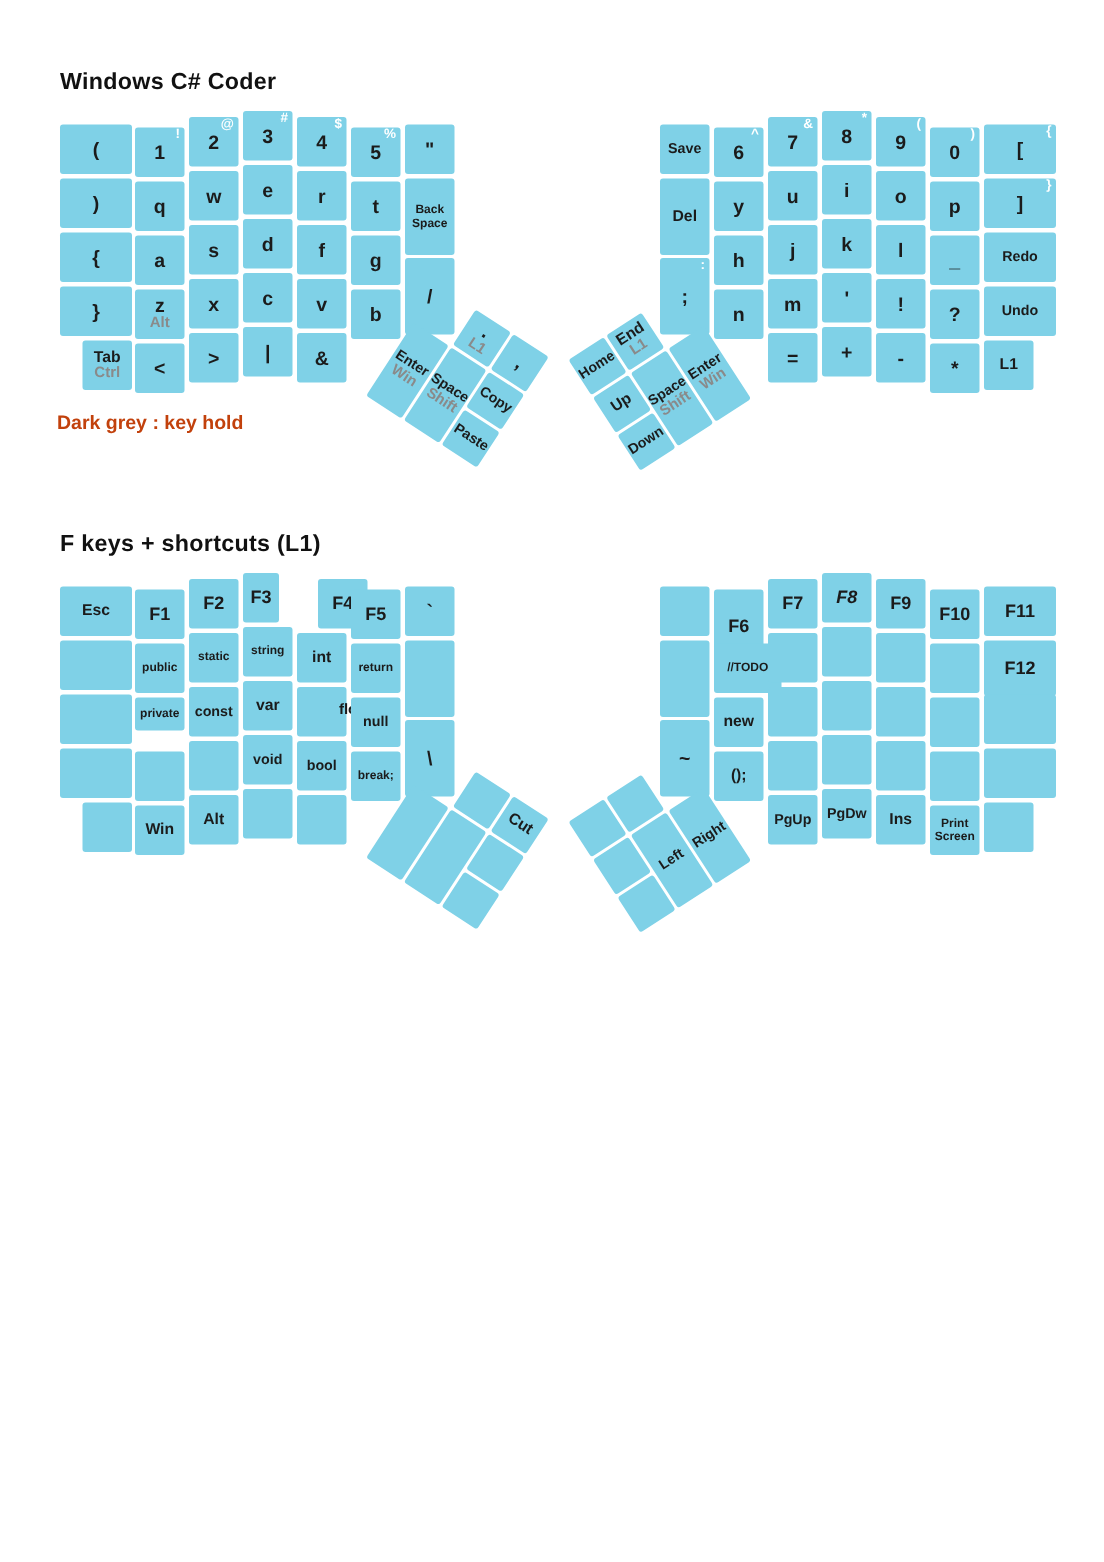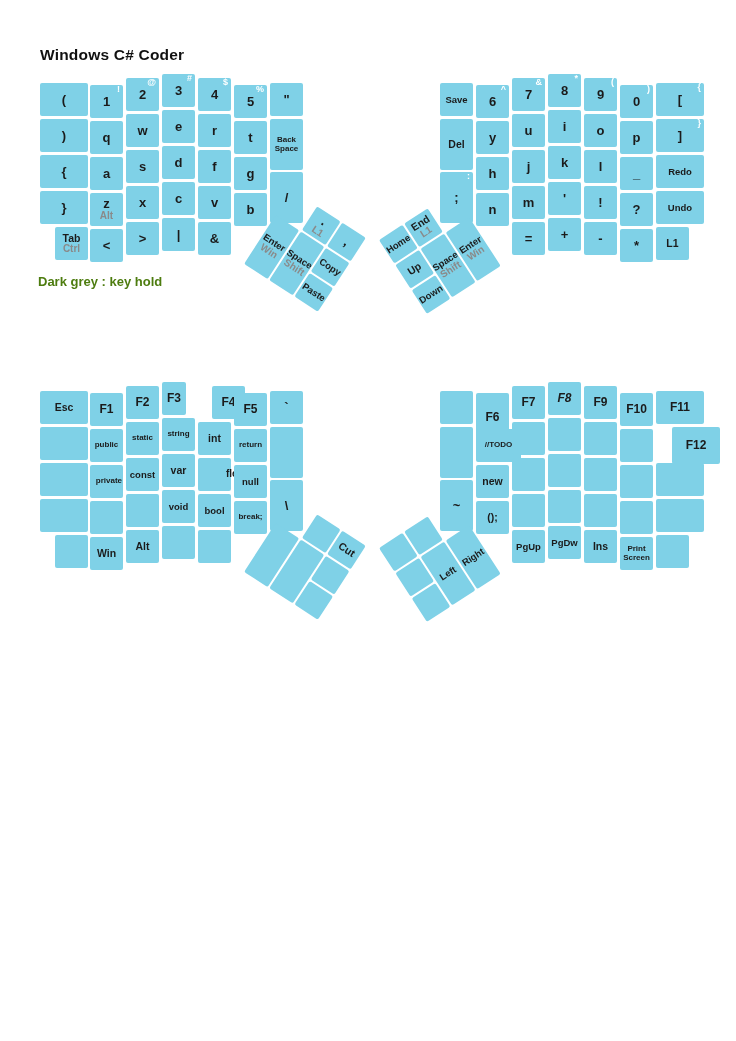--- a/index.html
+++ b/index.html
@@ -3,36 +3,37 @@
 <meta charset="utf-8">
 <style>
   html,body{margin:0;padding:0;background:#ffffff;}
   .sheet{
     position:relative;width:736px;height:1041px;background:#ffffff;overflow:hidden;
     font-family:"Liberation Sans",sans-serif;font-weight:bold;
   }
   .title{position:absolute;font-size:15.5px;color:#111;letter-spacing:0.2px;}
   .t1{left:40px;top:46px;}
   .t2{left:40px;top:354px;}
-  .note{position:absolute;left:38px;top:274px;font-size:13px;color:#4d7c0f;}
+  .note{position:absolute;left:38px;top:274px;font-size:13px;color:#c2410c;}
   .key{
     position:absolute;background:var(--key,#7fd1e7);color:#1b1b1b;
     display:flex;flex-direction:column;align-items:center;justify-content:center;
     text-align:center;line-height:1.05;border-radius:2px;box-sizing:border-box;padding:1px;
   }
   .key .shift{position:absolute;top:0px;right:3px;color:#ffffff;font-size:9px;line-height:1;}
   .key .hold{color:#8a8a8a;font-size:10px;line-height:1.05;}
   .cluster{position:absolute;width:0;height:0;transform-origin:0 0;}
 </style>
 </head>
 <body>
 
 <div class="sheet">
   <div class="title t1">Windows C# Coder</div>
   <div class="note">Dark grey : key hold</div>
+  <div class="title t2">F keys + shortcuts (L1)</div>
   <div id="keys">
       <div class="key" style="left: 40px; top: 83px; width: 48px; height: 33px;">
         <span style="font-size: 13px;">(</span>
       </div>
       <div class="key" style="left: 90px; top: 85px; width: 33px; height: 33px;">
         <span style="font-size: 13px;">1</span>
         <span class="shift">!</span>
       </div>
       <div class="key" style="left: 126px; top: 78px; width: 33px; height: 33px;">
         <span style="font-size: 13px;">2</span>
@@ -312,21 +313,21 @@
         <span style="font-size: 8px;">string</span>
       </div>
       <div class="key" style="left: 198px; top: 422px; width: 33px; height: 33px;">
         <span style="font-size: 10.5px;">int</span>
       </div>
       <div class="key" style="left: 234px; top: 429px; width: 33px; height: 33px;">
         <span style="font-size: 8px;">return</span>
       </div>
       <div class="key" style="left: 270px; top: 427px; width: 33px; height: 51px;"></div>
       <div class="key" style="left: 40px; top: 463px; width: 48px; height: 33px;"></div>
-      <div class="key" style="left: 90px; top: 465px; width: 33px; height: 33px; align-items: flex-end;">
+      <div class="key" style="left: 90px; top: 465px; width: 33px; height: 22px;">
         <span style="font-size: 8px;">private</span>
       </div>
       <div class="key" style="left: 126px; top: 458px; width: 33px; height: 33px;">
         <span style="font-size: 9.5px;">const</span>
       </div>
       <div class="key" style="left: 162px; top: 454px; width: 33px; height: 33px;">
         <span style="font-size: 10.5px;">var</span>
       </div>
       <div class="key" style="left: 198px; top: 458px; width: 33px; height: 33px;">
         <span style="font-size: 10px; margin-left: 44px;">float</span>
@@ -378,21 +379,21 @@
         <span style="font-size: 12px;">F11</span>
       </div>
       <div class="key" style="left: 440px; top: 427px; width: 33px; height: 51px;"></div>
       <div class="key" style="left: 476px; top: 429px; width: 45px; height: 33px;">
         <span style="font-size: 8px;">//TODO</span>
       </div>
       <div class="key" style="left: 512px; top: 422px; width: 33px; height: 33px;"></div>
       <div class="key" style="left: 548px; top: 418px; width: 33px; height: 33px;"></div>
       <div class="key" style="left: 584px; top: 422px; width: 33px; height: 33px;"></div>
       <div class="key" style="left: 620px; top: 429px; width: 33px; height: 33px;"></div>
-      <div class="key" style="left: 656px; top: 427px; width: 48px; height: 37px; margin-left: 16px;">
+      <div class="key" style="left: 656px; top: 427px; width: 48px; height: 37px;">
         <span style="font-size: 12px;">F12</span>
       </div>
       <div class="key" style="left: 440px; top: 480px; width: 33px; height: 51px;">
         <span style="font-size: 13px;">~</span>
       </div>
       <div class="key" style="left: 476px; top: 465px; width: 33px; height: 33px;">
         <span style="font-size: 10.5px;">new</span>
       </div>
       <div class="key" style="left: 512px; top: 458px; width: 33px; height: 33px;"></div>
       <div class="key" style="left: 548px; top: 454px; width: 33px; height: 33px;"></div>

